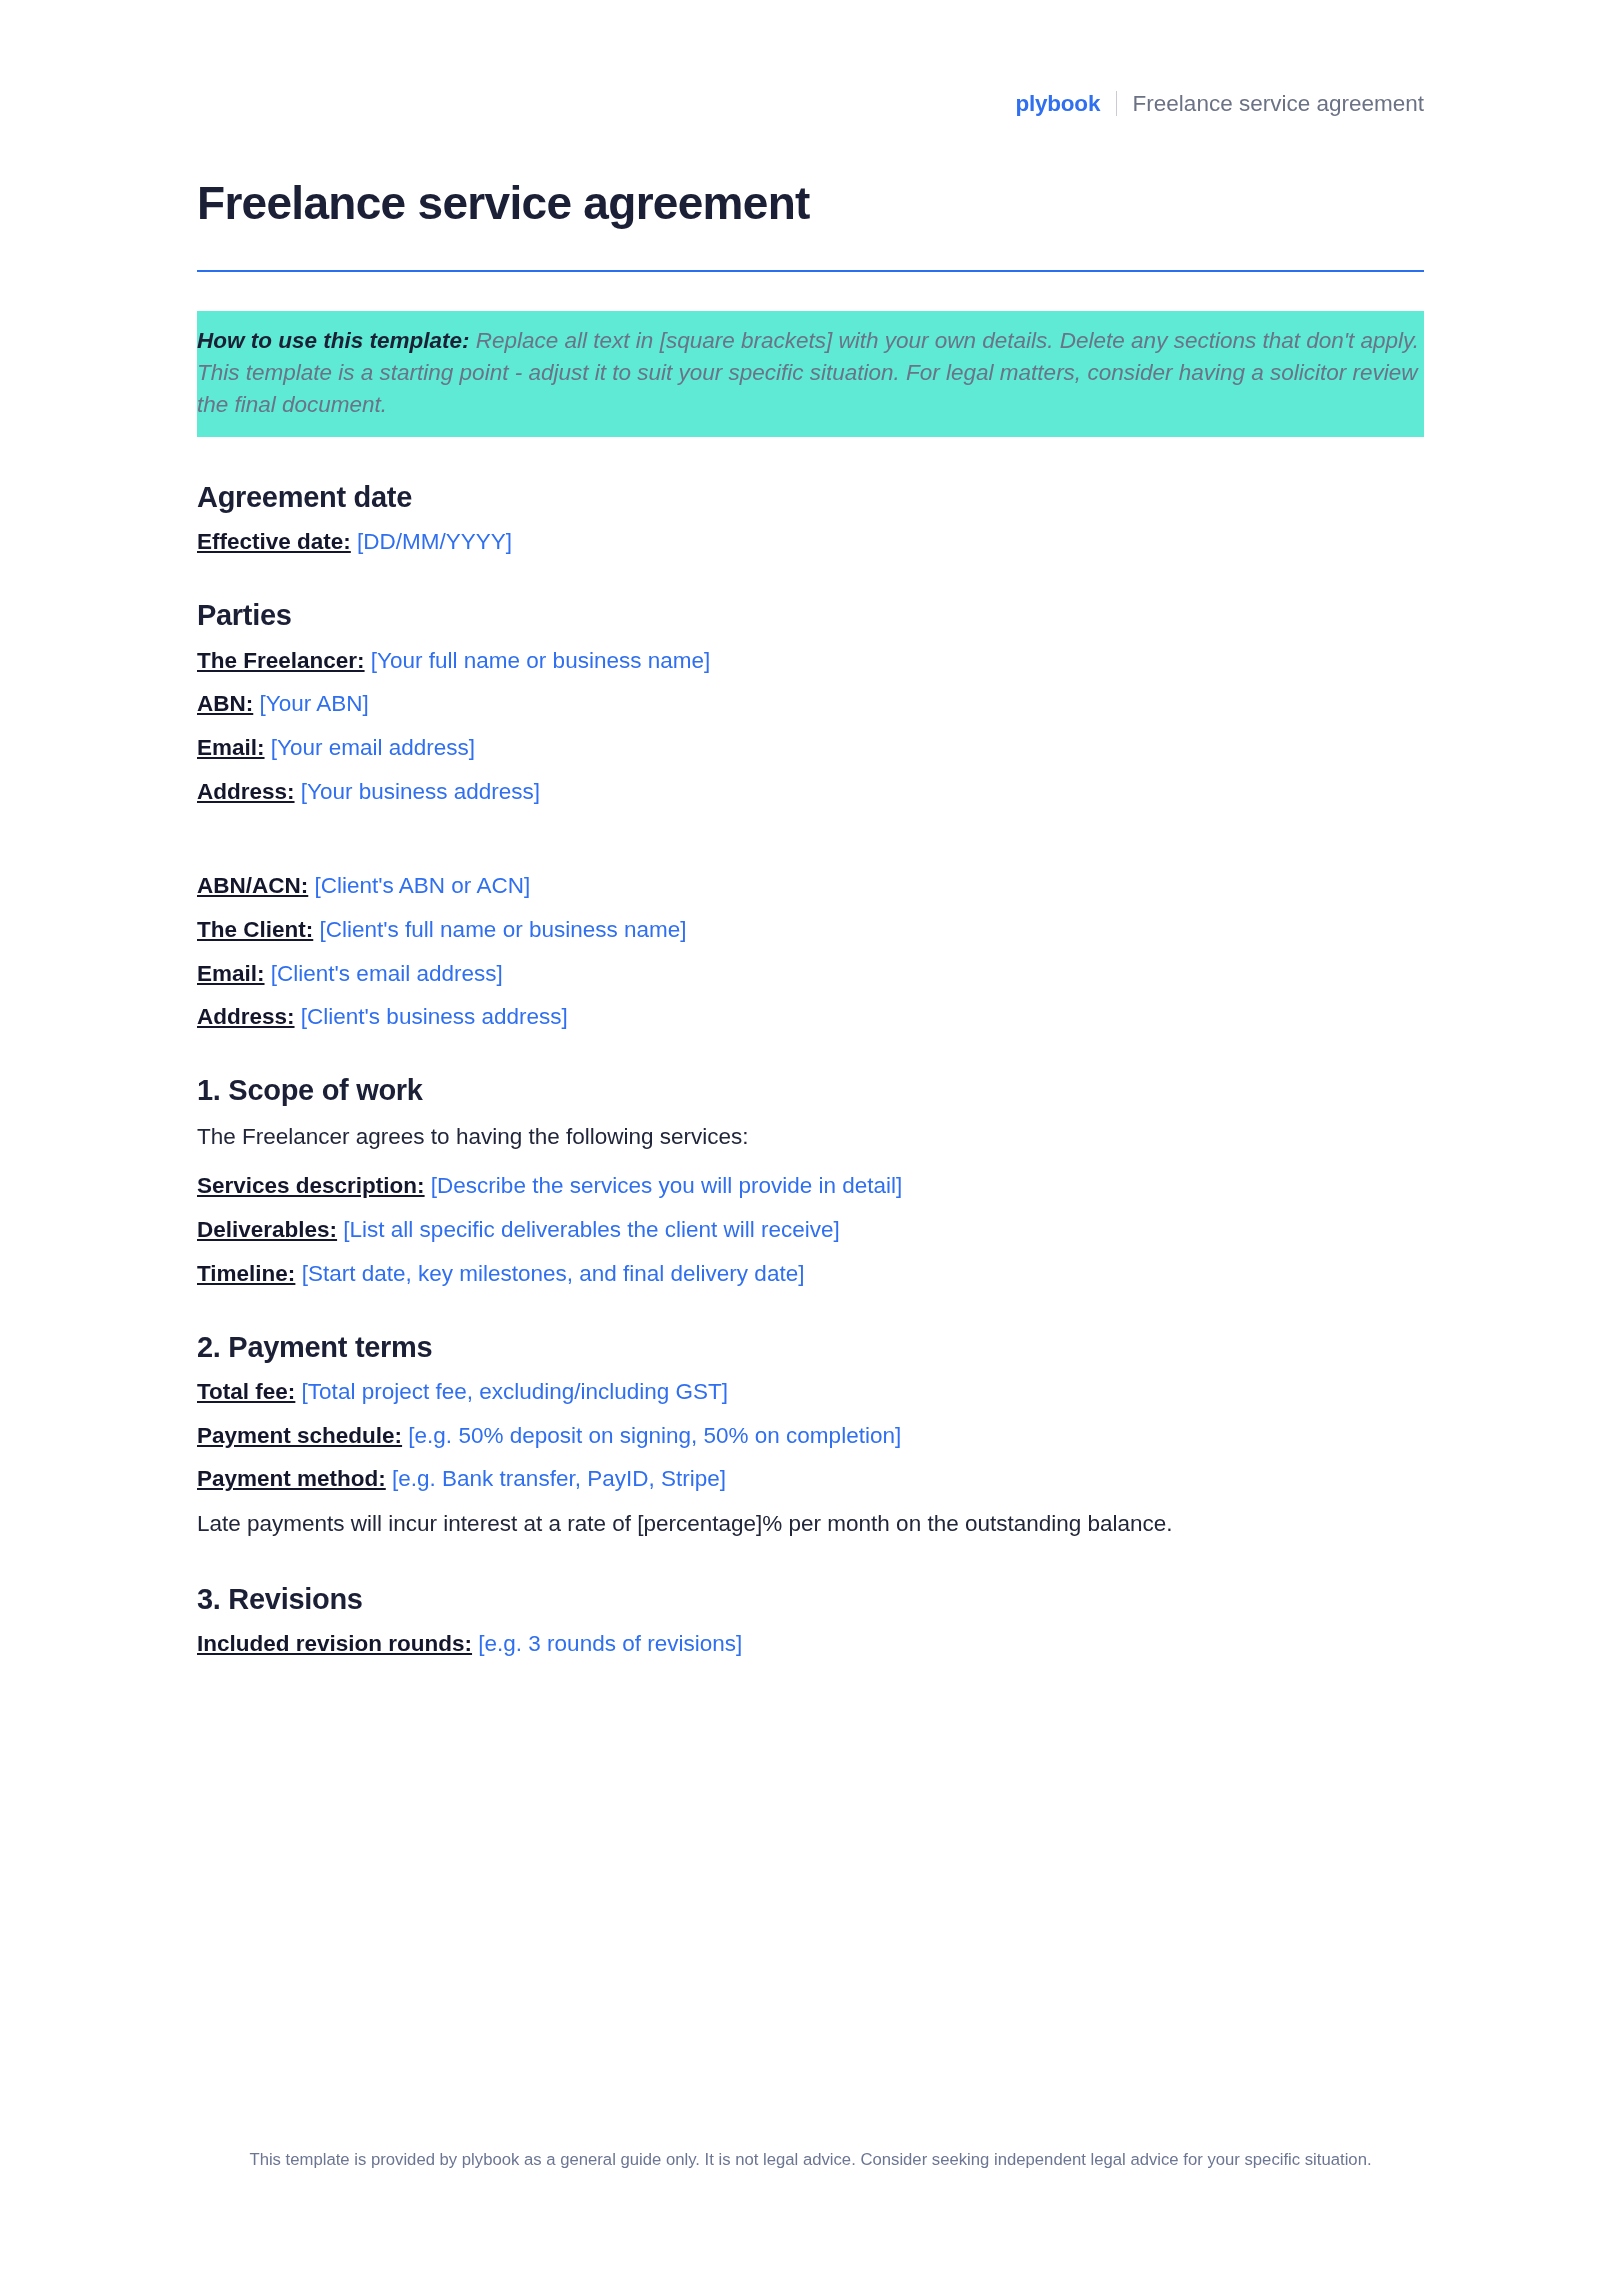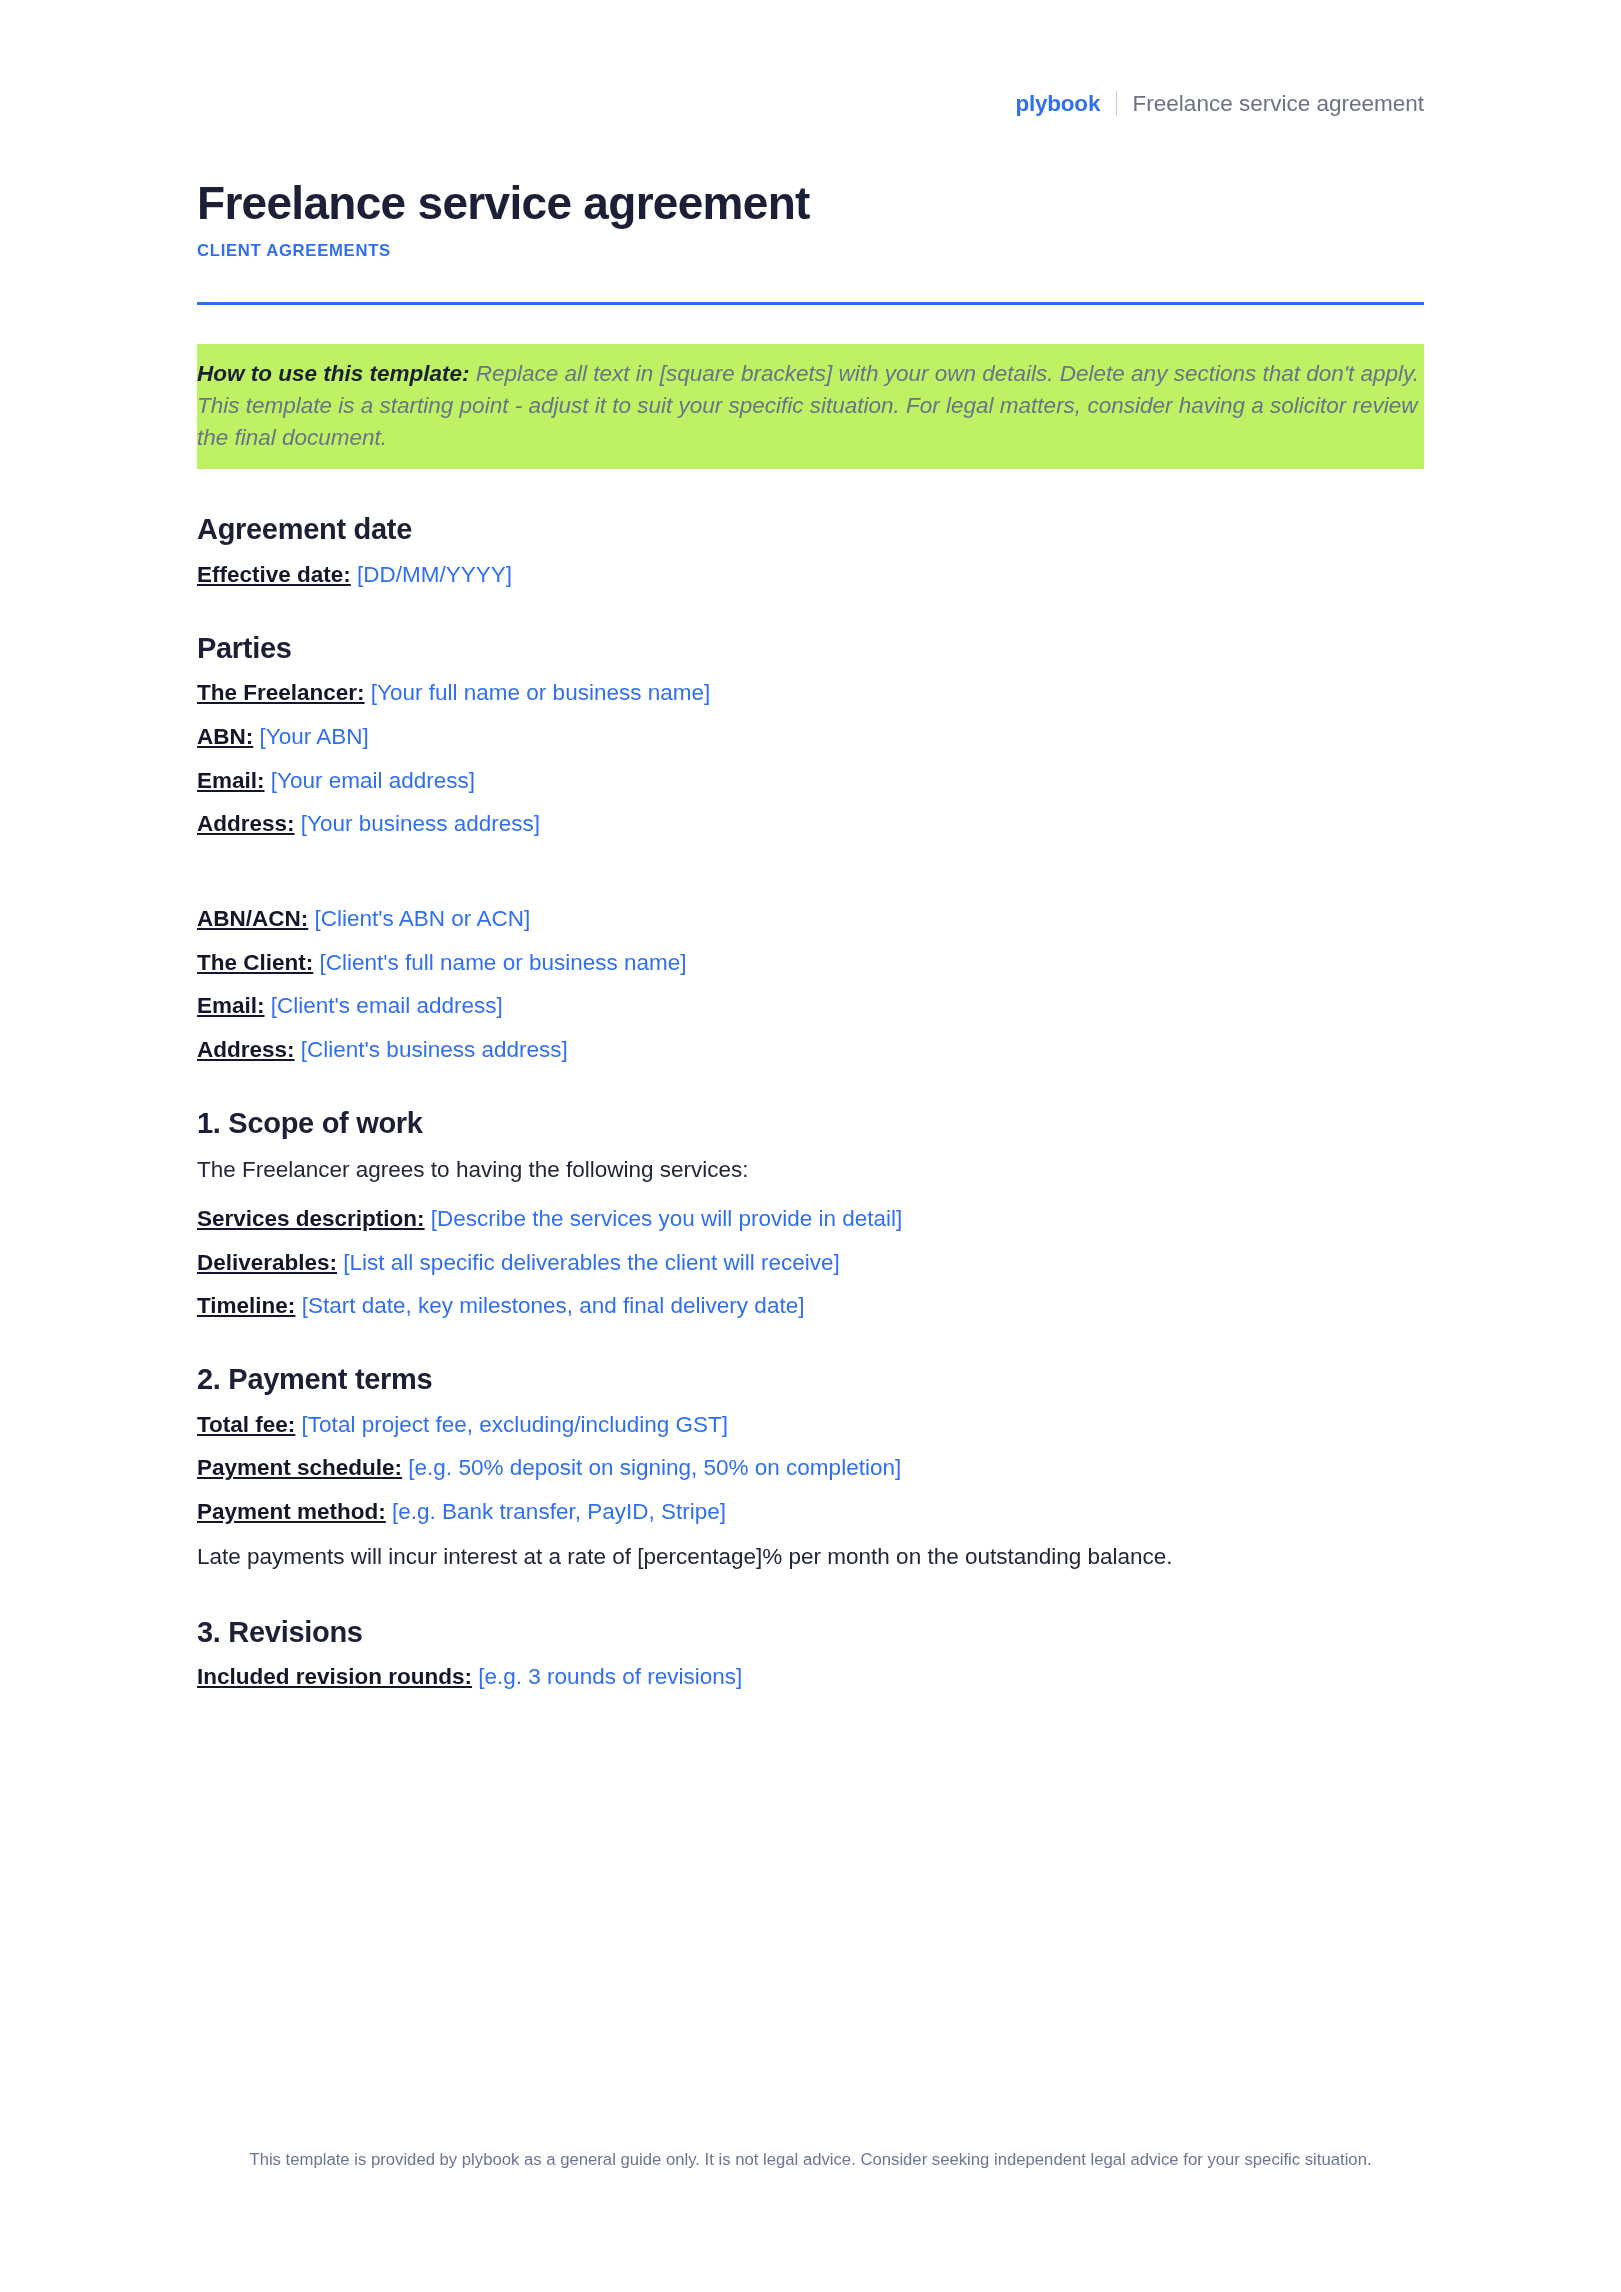--- a/index.html
+++ b/index.html
@@ -73,21 +73,21 @@
   .title-rule {
     margin-top: 41px;
     height: 2.9px;
     background: #2970f0;
     width: 100%;
   }
 
   
   .callout {
     margin-top: 39px;
-    background: #bef264;
+    background: #5eead4;
     padding: 13.7px 0 15.7px 0;
     font-size: 22.5px;
     line-height: 1.42;
     font-style: italic;
     color: #6a7388;
   }
   .callout-lead {
     font-weight: bold;
     font-style: italic;
     color: #1c2036;
@@ -147,21 +147,20 @@
 <div class="page">
 
   <div class="doc-header">
     <span class="brand">plybook</span>
     <span class="header-divider"></span>
     <span class="header-doc-name">Freelance service agreement</span>
   </div>
 
   <div class="title-block">
     <h1 class="doc-title">Freelance service agreement</h1>
-    <div class="doc-category">CLIENT AGREEMENTS</div>
     <div class="title-rule"></div>
   </div>
 
   <div class="callout">
     <span class="callout-lead">How to use this template:</span><span class="callout-body"> Replace all text in [square brackets] with your own details. Delete any sections that don't apply. This template is a starting point - adjust it to suit your specific situation. For legal matters, consider having a solicitor review the final document.</span>
   </div>
 
   <div class="section">
     <h2 class="section-heading">Agreement date</h2>
     <div class="field-line">

